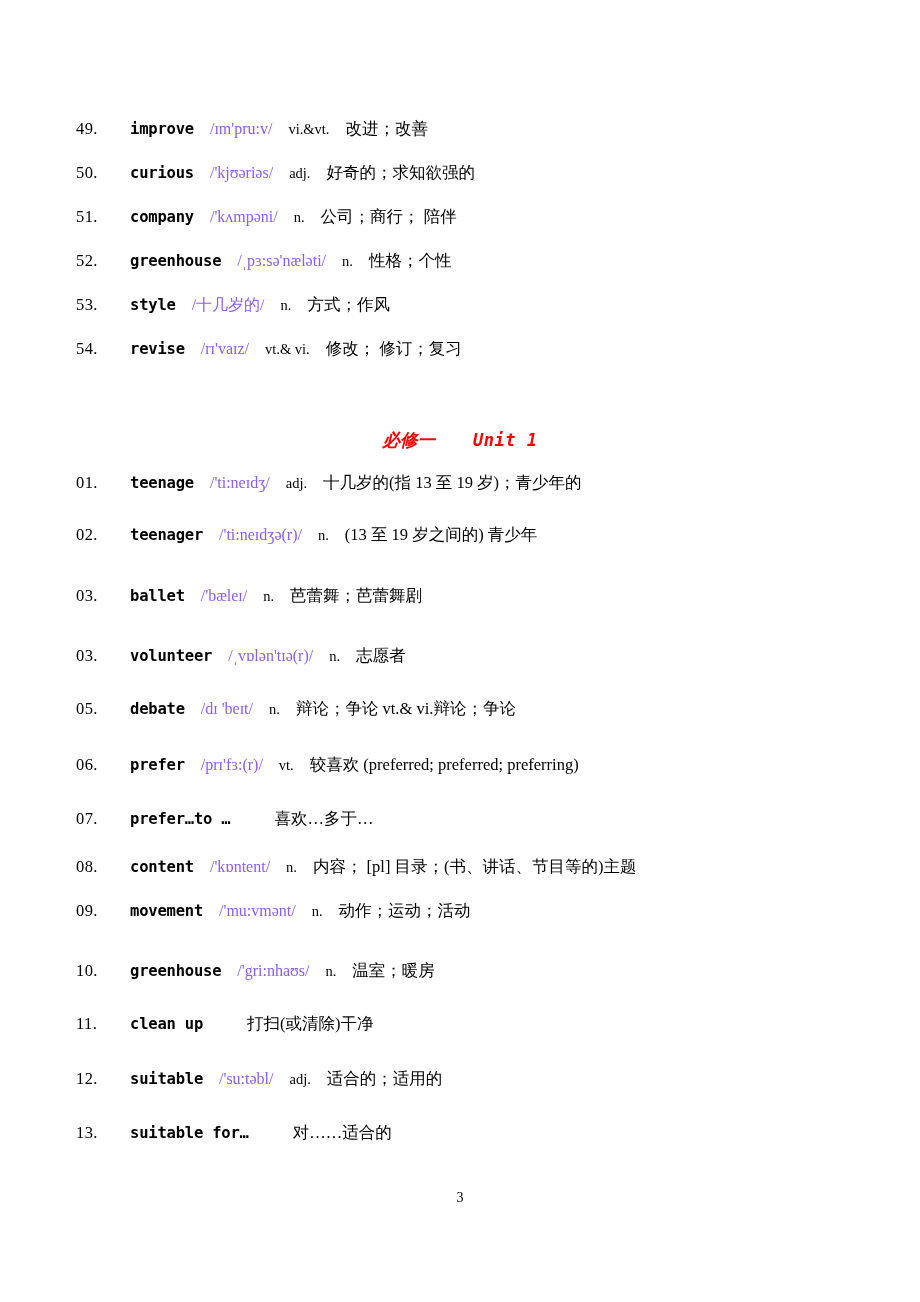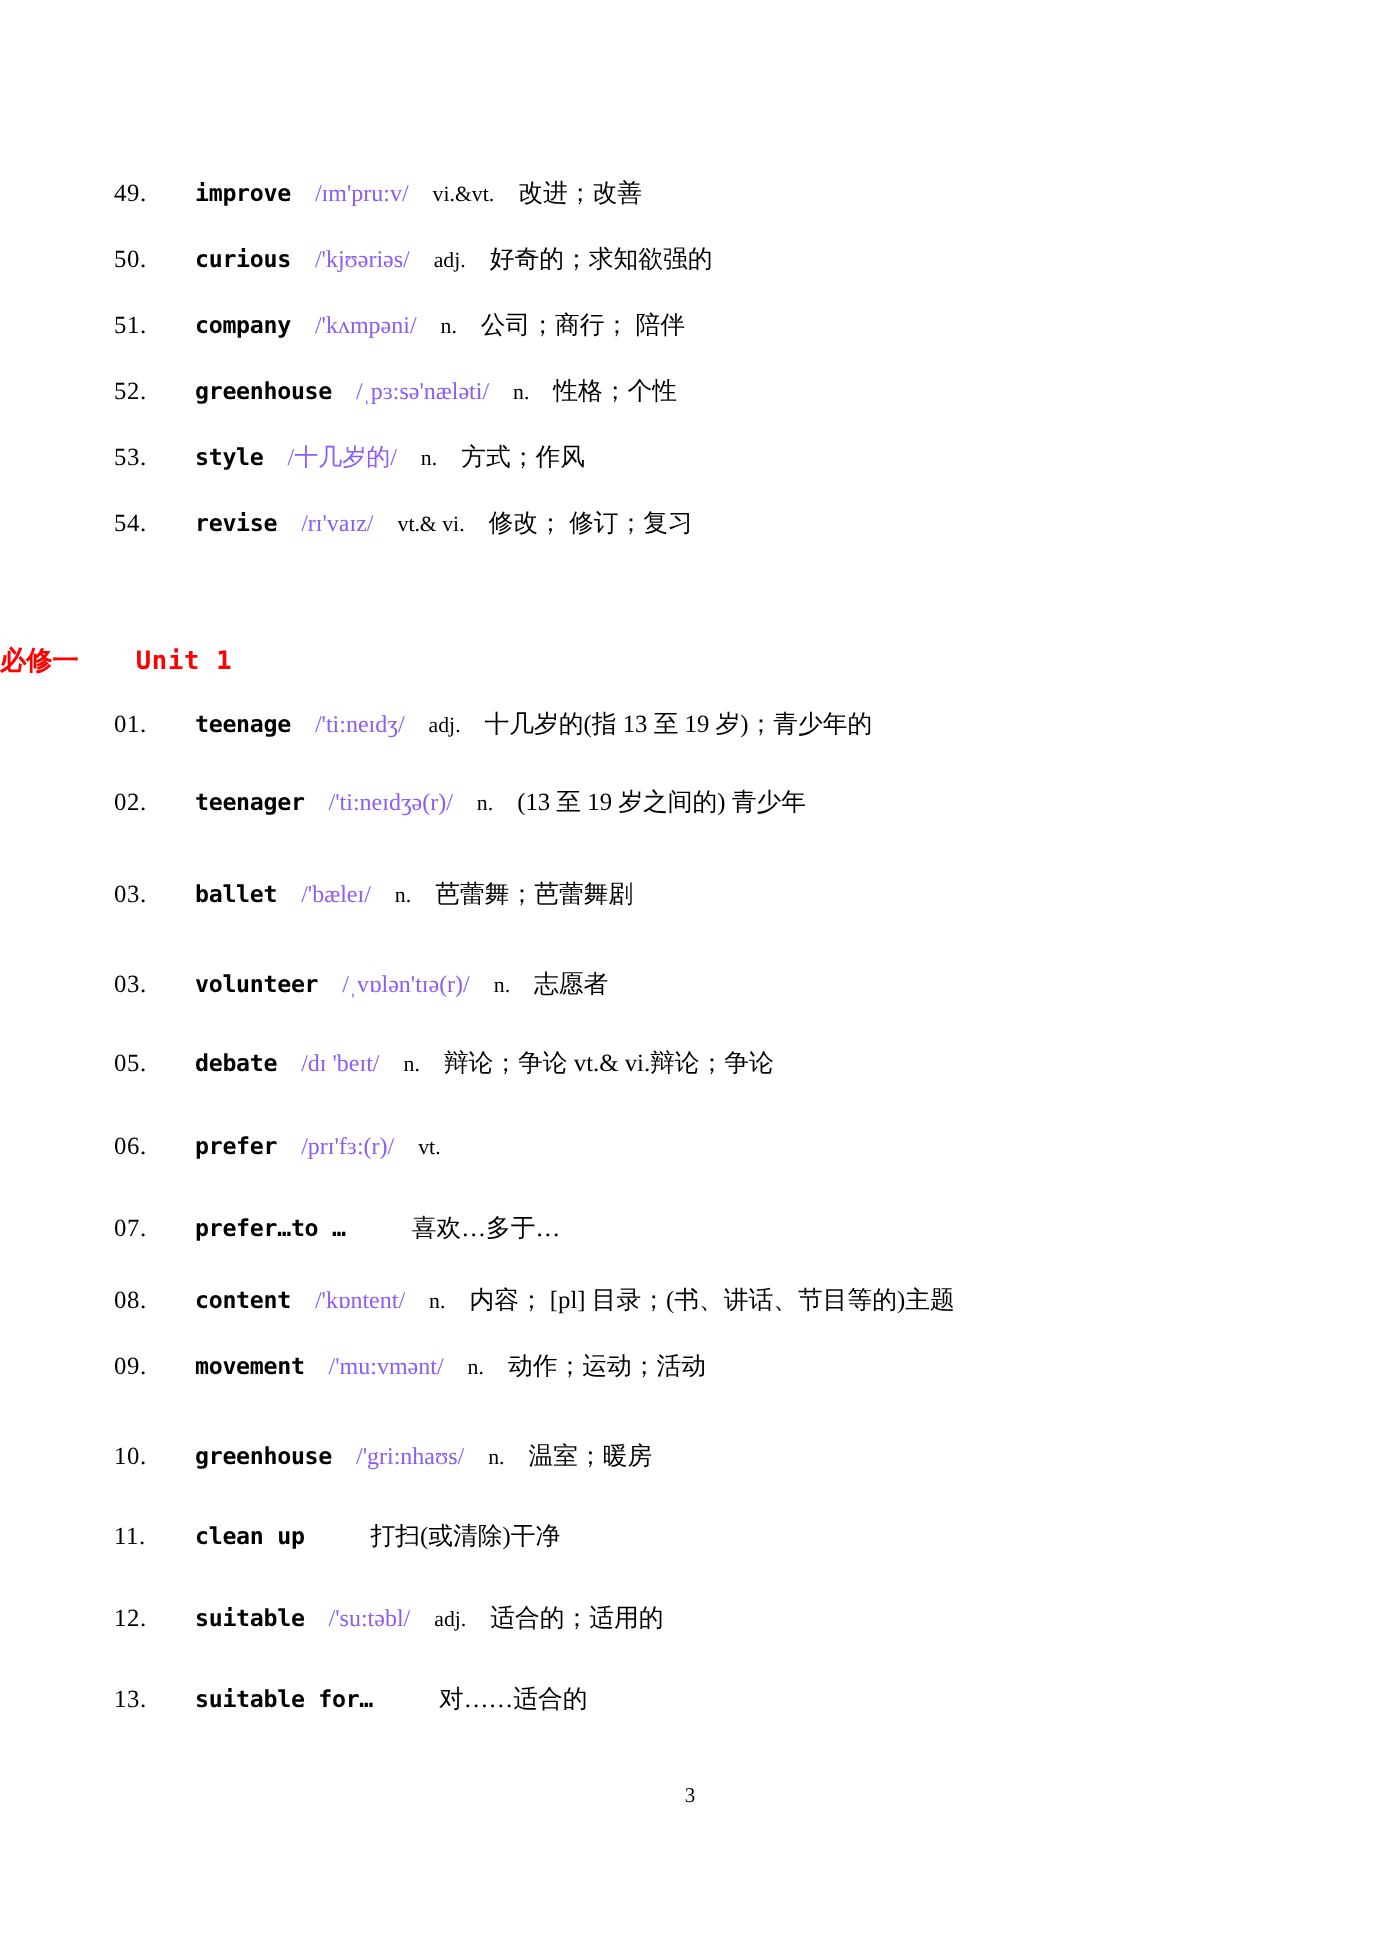--- a/index.html
+++ b/index.html
@@ -62,21 +62,23 @@
     font-size: 16.5px;
   }
   .gap-m  { display:inline-block; width: 16px; }
   .gap-xl { display:inline-block; width: 44px; }
 
   .unit-heading {
     position: absolute;
     left: 0;
     top: 428px;
     width: 920px;
+    text-align: center;
     color: #ff0000;
+    font-style: italic;
   }
   .unit-heading .cn {
     font-family: "Liberation Serif", serif;
     font-weight: bold;
     font-size: 17.5px;
   }
   .unit-heading .en {
     font-family: "DejaVu Sans Mono", monospace;
     font-weight: bold;
     font-size: 17px;
@@ -217,20 +219,21 @@
         <span class="zh">辩论；争论   vt.&amp; vi.辩论；争论</span>
       </div>
       <div class="entry" style="position: absolute; top: 282px; left: 0px; width: 920px;">
         <span class="num">06.</span>
         <span class="word">prefer</span>
         <span class="gap-m"></span>
         <span class="phon">/prɪ'fɜ:(r)/</span>
         <span class="gap-m"></span>
         <span class="pos">vt.</span>
         <span class="gap-m"></span>
+        <span class="zh">较喜欢 (preferred; preferred; preferring)</span>
       </div>
       <div class="entry" style="position: absolute; top: 336px; left: 0px; width: 920px;">
         <span class="num">07.</span>
         <span class="word">prefer…to …</span>
         <span class="gap-xl"></span>
         <span class="zh">喜欢…多于…</span>
       </div>
       <div class="entry" style="position: absolute; top: 384px; left: 0px; width: 920px;">
         <span class="num">08.</span>
         <span class="word">content</span>

